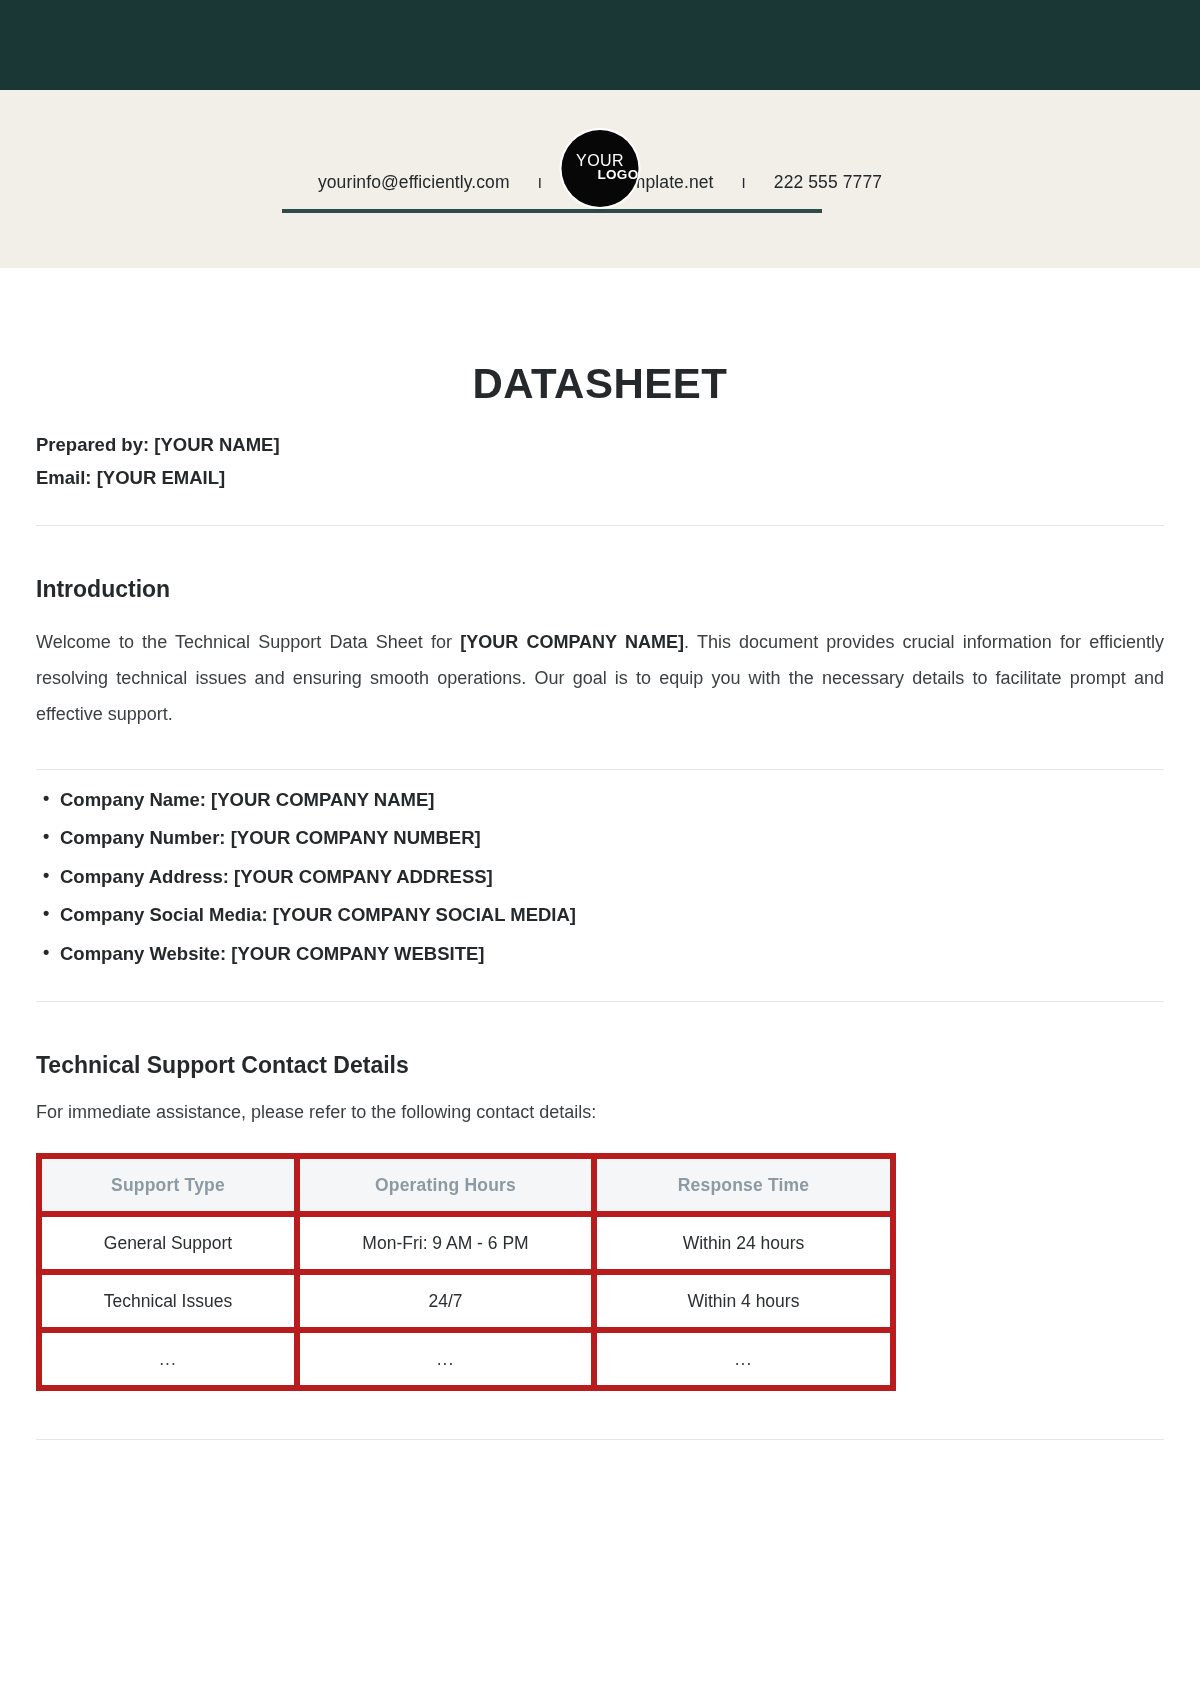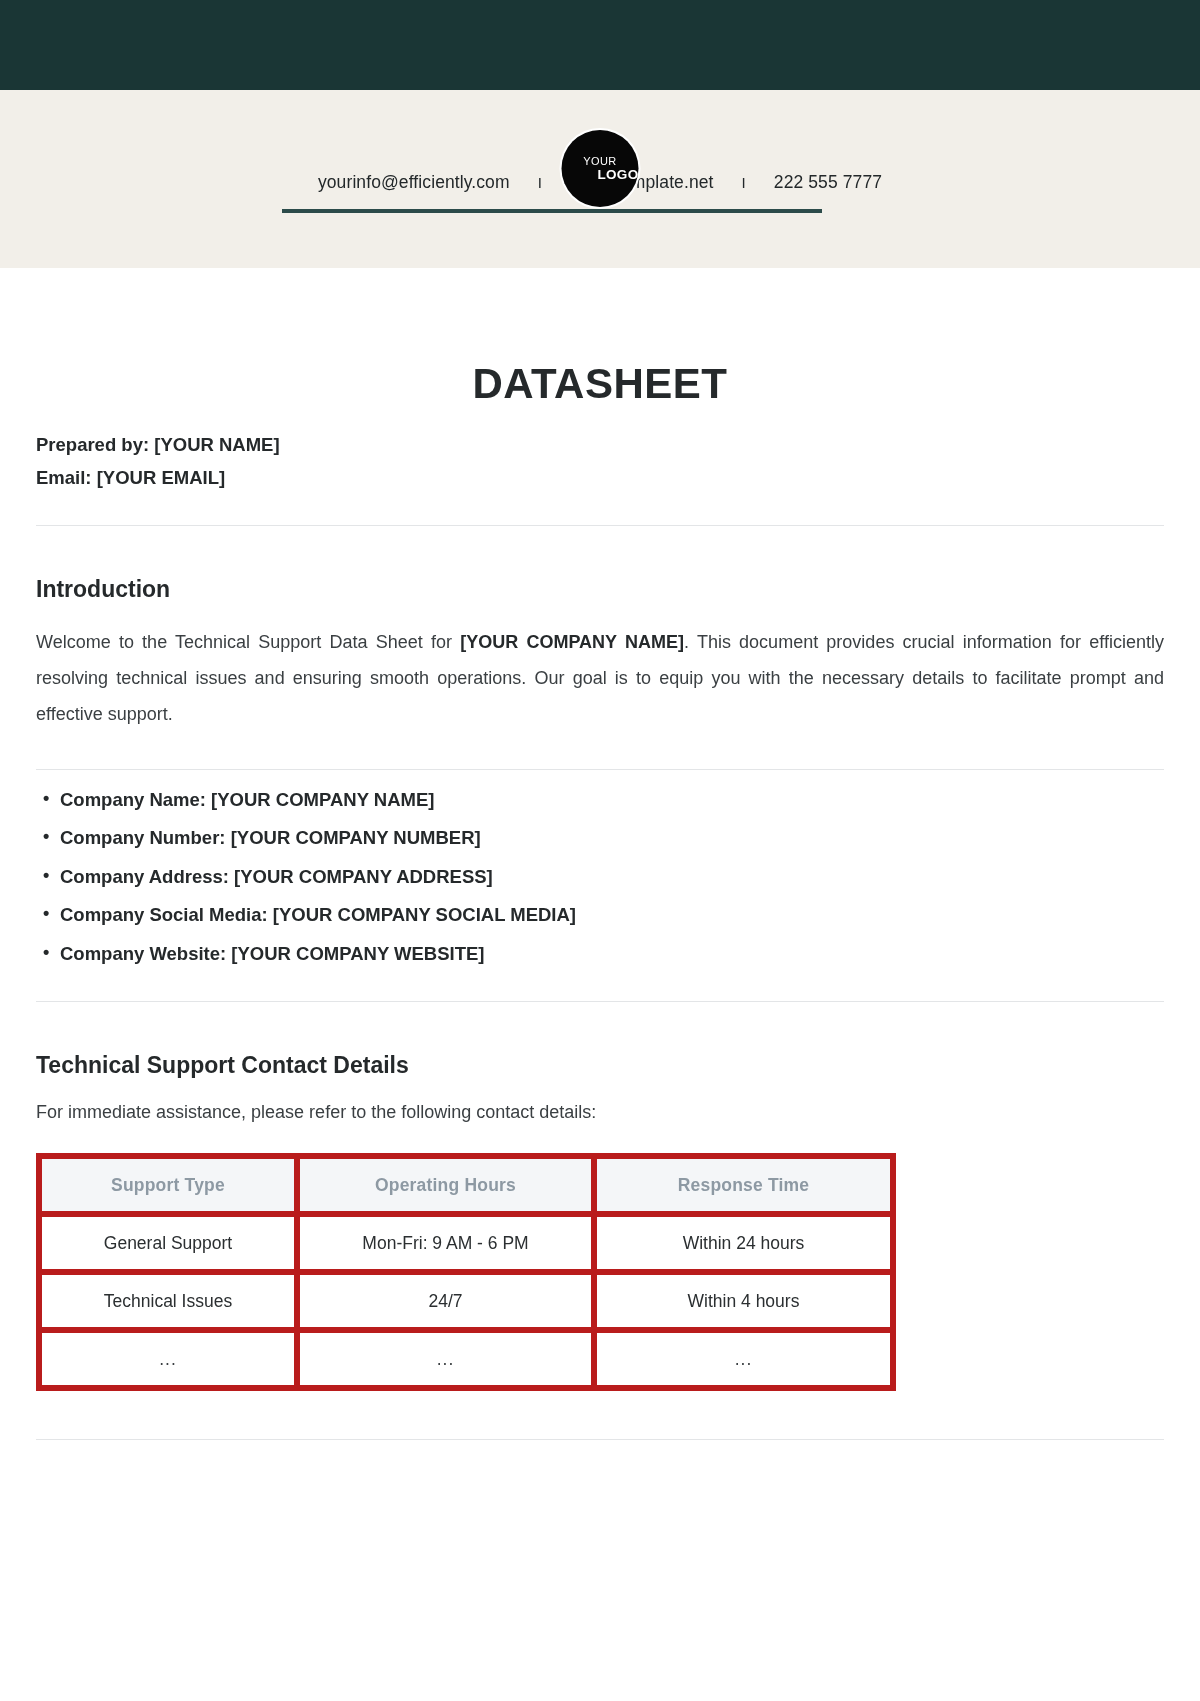--- a/index.html
+++ b/index.html
@@ -37,21 +37,21 @@
     background: #070707;
     box-shadow: 0 0 0 2px #ffffff;
     display: flex;
     flex-direction: column;
     align-items: center;
     justify-content: center;
     z-index: 5;
   }
   .logo-line1 {
     color: #ffffff;
-    font-size: 11px;
+    font-size: 16px;
     letter-spacing: 0.4px;
     line-height: 12px;
     font-weight: 400;
   }
   .logo-line2 {
     color: #ffffff;
     font-size: 13.5px;
     letter-spacing: 0.3px;
     line-height: 15px;
     font-weight: 700;

